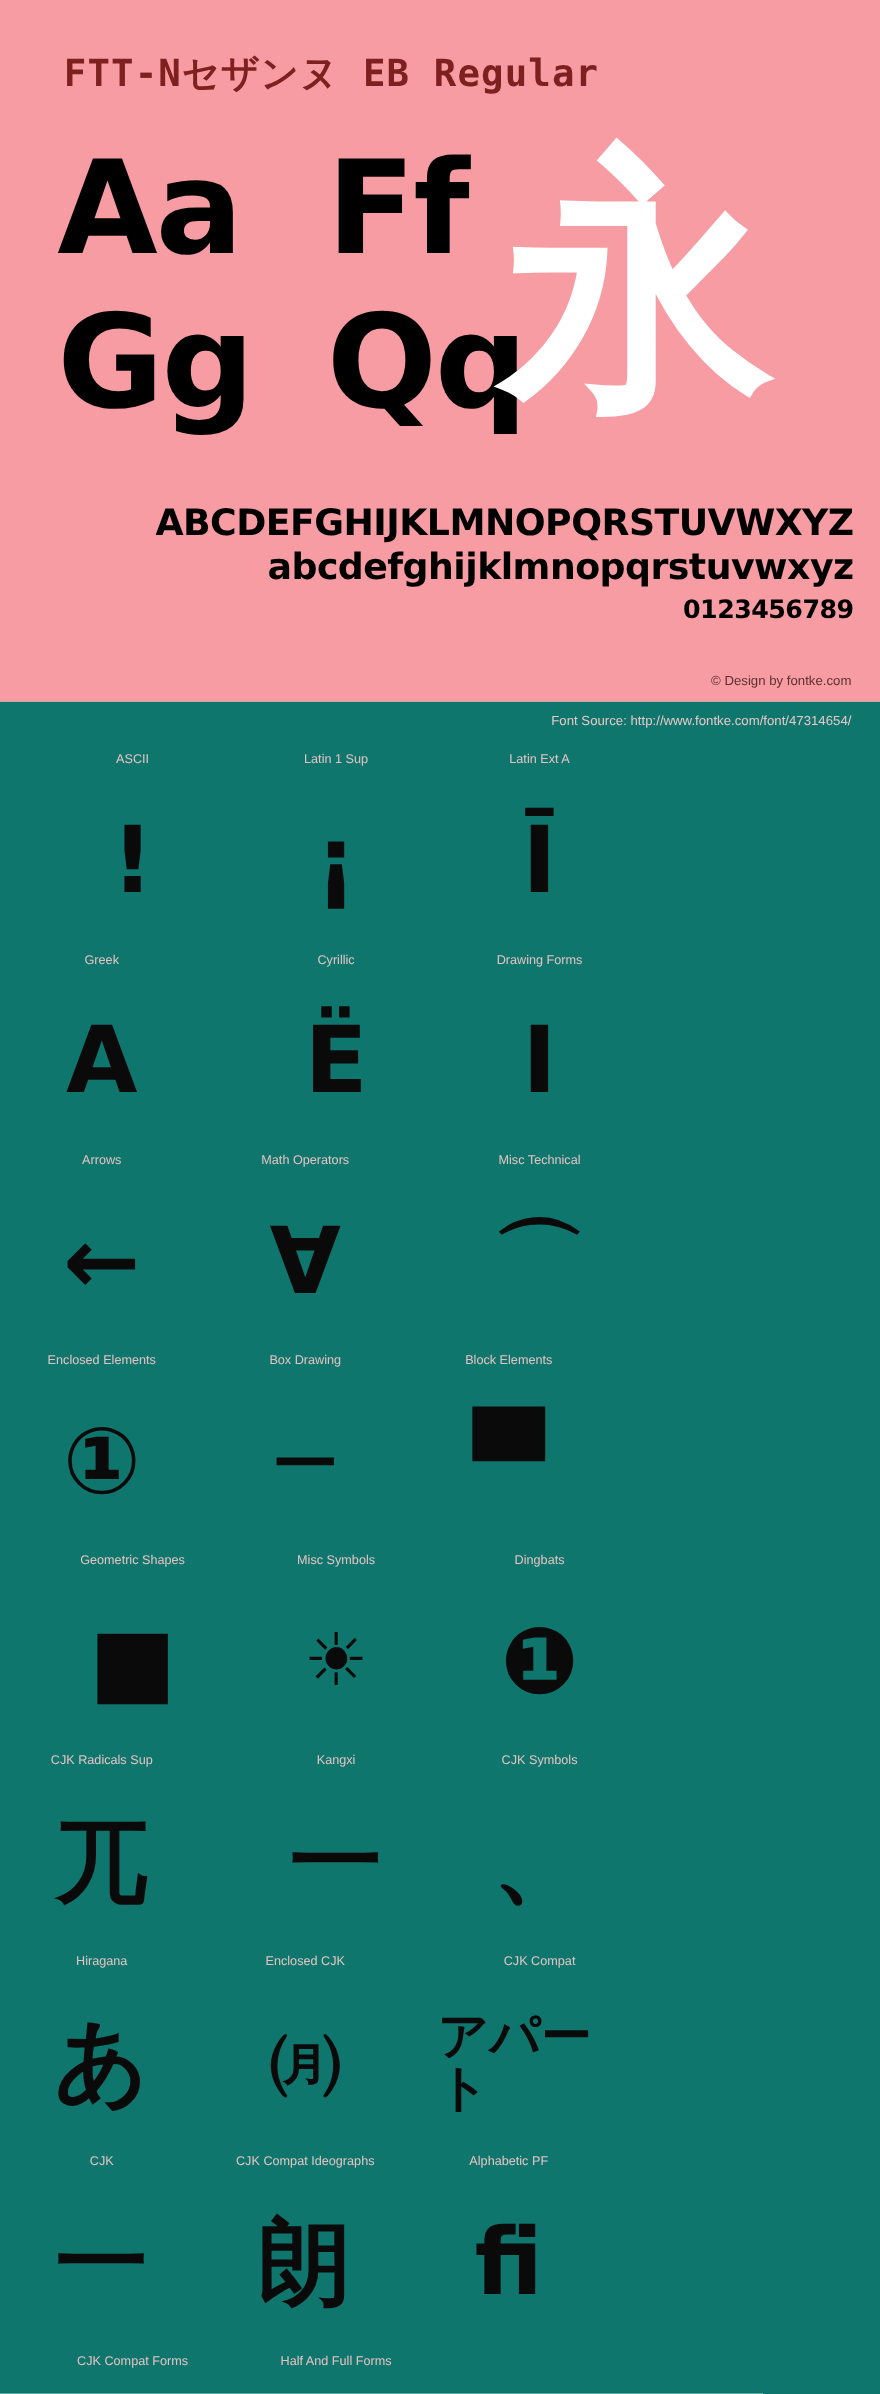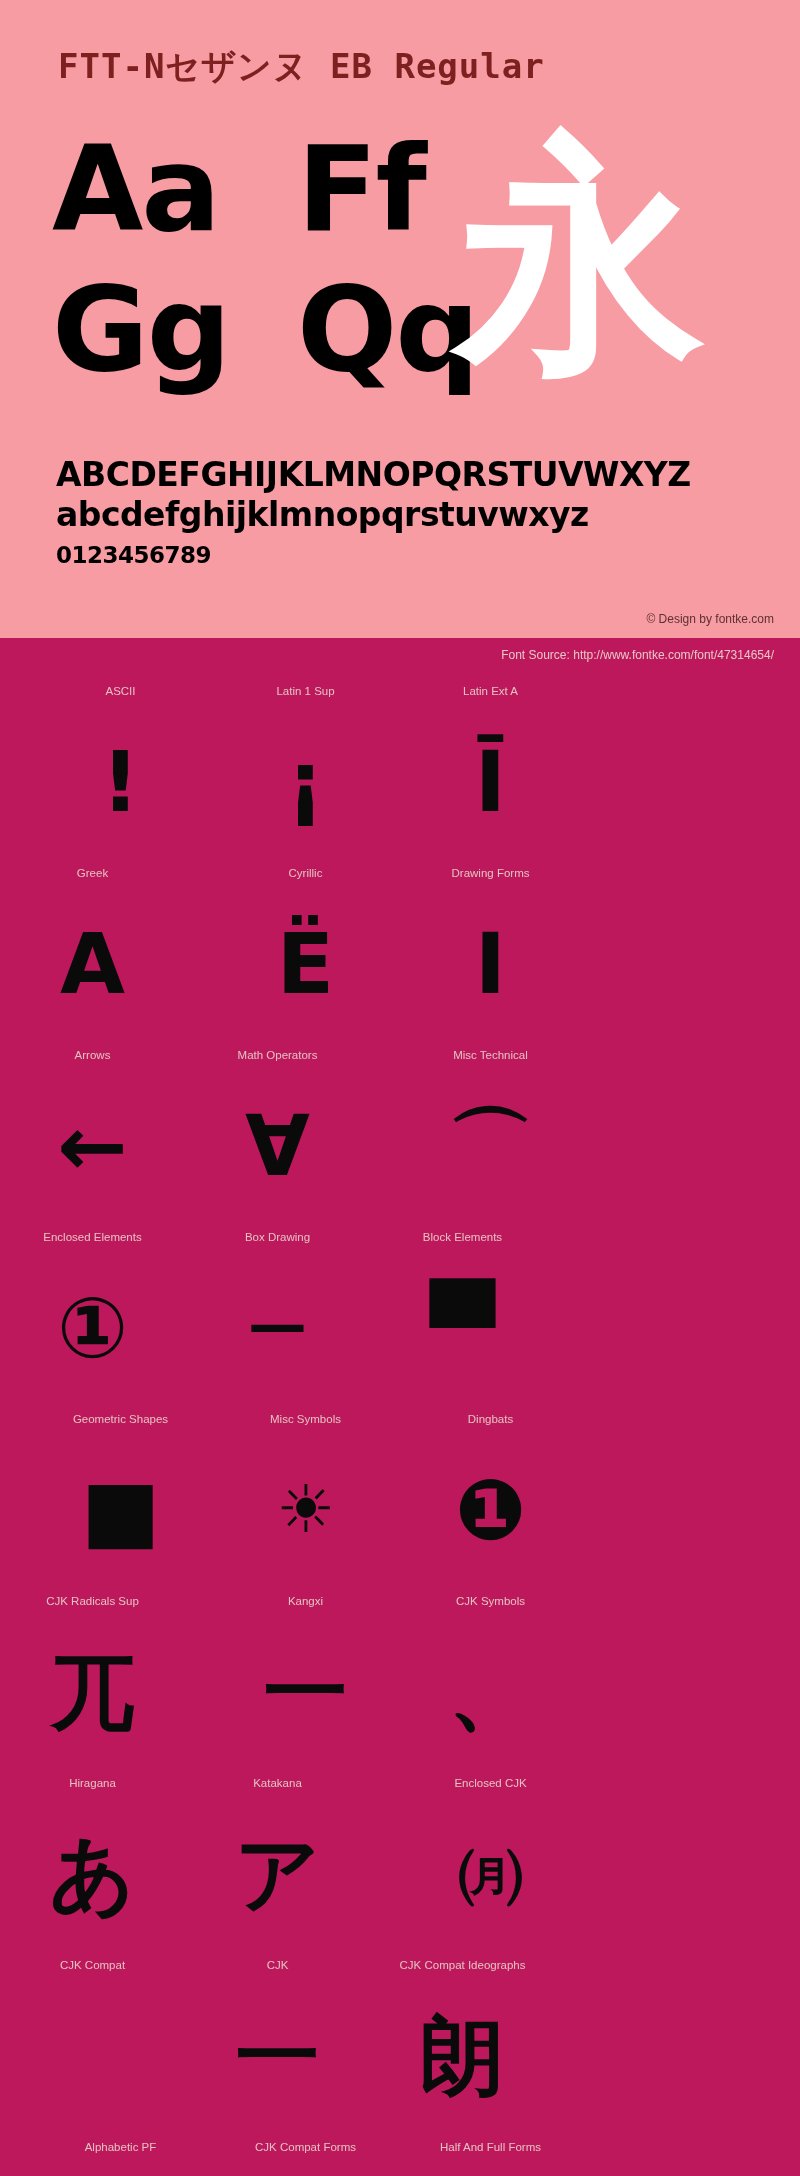--- a/index.html
+++ b/index.html
@@ -69,20 +69,21 @@
     font-size: 250px;
     line-height: 250px;
     color: #ffffff;
   }
 
   .alpha-lines {
     position: absolute;
     left: 56px;
     top: 455px;
     width: 720px;
+    text-align: right;
   }
   .alpha-line {
     font-family: "DejaVu Sans", sans-serif;
     font-weight: bold;
     color: #000000;
     white-space: nowrap;
     letter-spacing: -0.5px;
   }
   .alpha-line.upper { font-size: 33px; line-height: 40px; }
   .alpha-line.lower { font-size: 33px; line-height: 40px; }
@@ -96,21 +97,21 @@
     font-size: 12px;
     color: #5e3030;
     white-space: nowrap;
   }
 
   
   .blocks {
     position: relative;
     width: 800px;
     height: 1538px;
-    background: #be185d;
+    background: #0f766e;
     box-sizing: border-box;
     overflow: hidden;
   }
 
   .font-source {
     position: absolute;
     right: 26px;
     top: 10px;
     font-family: "Liberation Sans", sans-serif;
     font-size: 12px;
@@ -274,29 +275,26 @@
       </div>
       <div class="cell">
         <div class="cell-label">CJK Symbols</div>
         <div class="cell-glyph">、</div>
       </div>
       <div class="cell">
         <div class="cell-label">Hiragana</div>
         <div class="cell-glyph">あ</div>
       </div>
       <div class="cell">
-        <div class="cell-label">Katakana</div>
-        <div class="cell-glyph">ア</div>
-      </div>
-      <div class="cell">
         <div class="cell-label">Enclosed CJK</div>
         <div class="cell-glyph smaller">㈪</div>
       </div>
       <div class="cell">
         <div class="cell-label">CJK Compat</div>
+        <div class="cell-glyph dual">アパート</div>
       </div>
       <div class="cell">
         <div class="cell-label">CJK</div>
         <div class="cell-glyph">一</div>
       </div>
       <div class="cell">
         <div class="cell-label">CJK Compat Ideographs</div>
         <div class="cell-glyph">朗</div>
       </div>
       <div class="cell">

